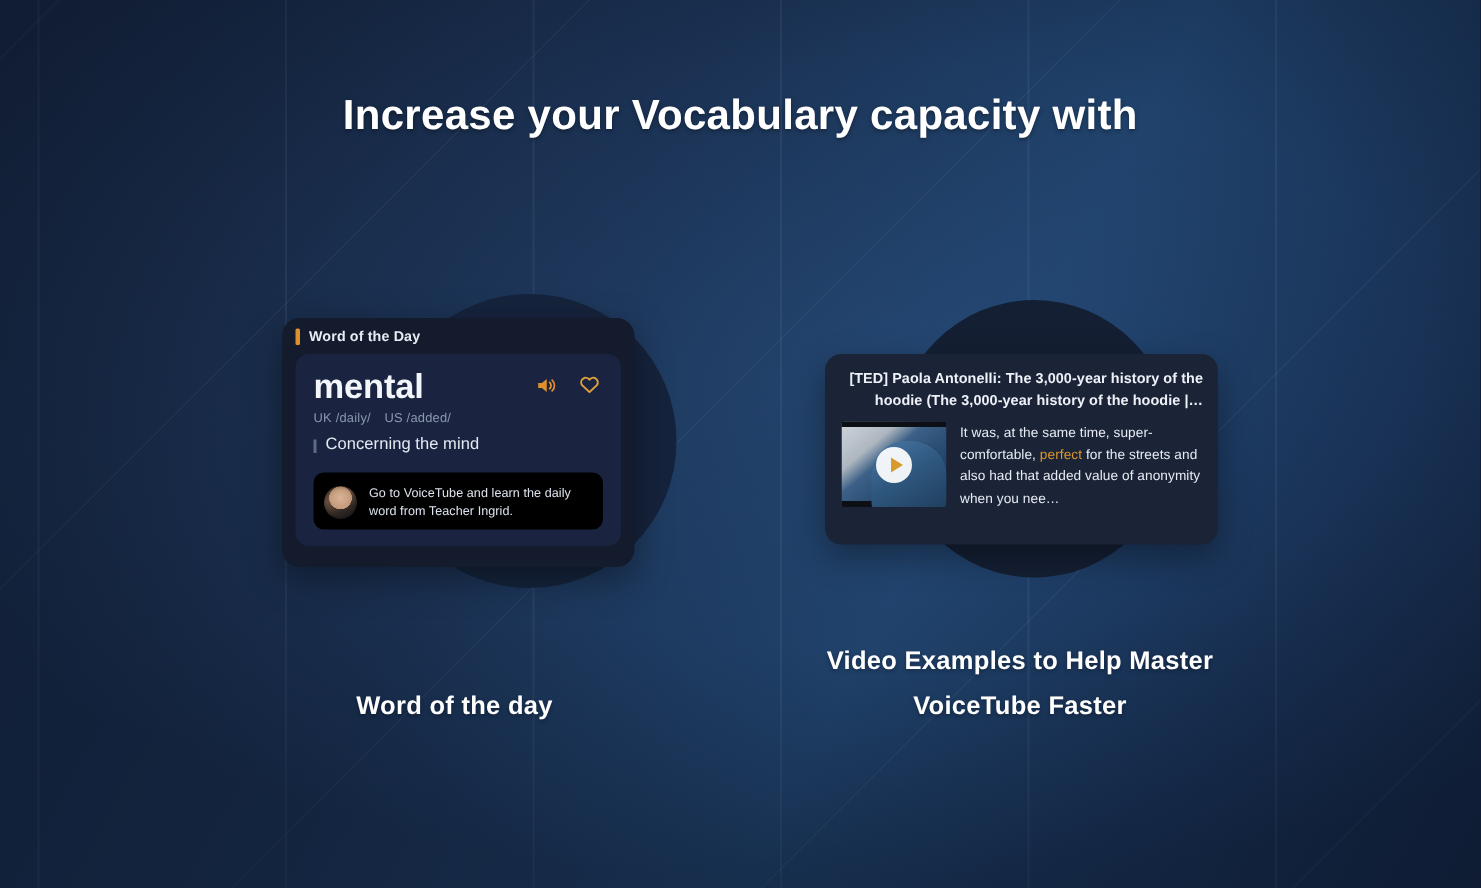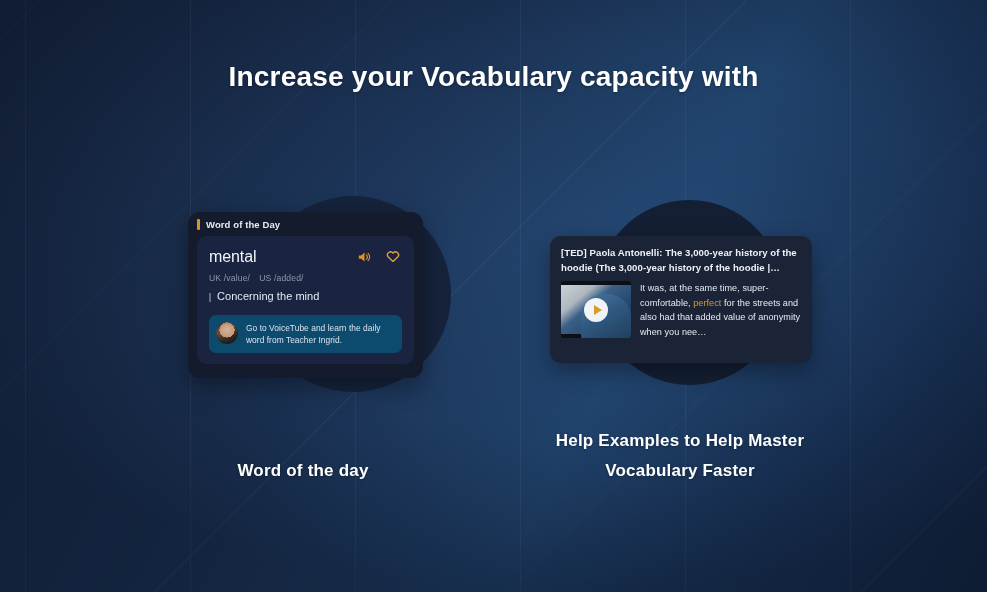--- a/index.html
+++ b/index.html
@@ -110,22 +110,22 @@
     height: calc(100% - 38px);
     box-sizing: border-box;
   }
   .wod-toprow {
     display: flex;
     align-items: flex-start;
     justify-content: space-between;
   }
   .wod-word {
     color: #f2f5fa;
-    font-size: 16px;
-    font-weight: normal;
+    font-size: 23px;
+    font-weight: bold;
     line-height: 20px;
     letter-spacing: -0.1px;
   }
   .wod-icons {
     display: flex;
     align-items: center;
     gap: 15px;
     padding-top: 3px;
     padding-right: 2px;
   }
@@ -149,25 +149,25 @@
     background: #5d6b85;
     flex: 0 0 auto;
   }
   .wod-def-text {
     color: #e4e9f2;
     font-size: 11px;
     letter-spacing: 0.05px;
   }
   .wod-promo {
     margin-top: 13px;
-    background: #0c4a6e;
+    background: #000000;
     border-radius: 7px;
     padding: 7px 9px 7px 7px;
     display: flex;
-    align-items: flex-start;
+    align-items: flex-end;
     gap: 8px;
   }
   .avatar {
     width: 22px;
     height: 22px;
     border-radius: 50%;
     flex: 0 0 auto;
     background:
       radial-gradient(circle at 50% 36%, #d9b398 0%, #c29878 42%, transparent 43%),
       linear-gradient(155deg, #4a3a30 0%, #6d5243 35%, #2f2722 70%, #171a22 100%);
@@ -203,20 +203,21 @@
     padding: 9px 10px 9px 11px;
     box-sizing: border-box;
     overflow: hidden;
   }
   .vid-title {
     color: #eef2f8;
     font-size: 9.6px;
     font-weight: bold;
     line-height: 15px;
     letter-spacing: 0.05px;
+    text-align: right;
   }
   .vid-body {
     display: flex;
     gap: 9px;
     margin-top: 6px;
   }
   .vid-thumb {
     position: relative;
     width: 70px;
     height: 57px;
@@ -314,21 +315,21 @@
             </svg>
           </span>
           <span class="icon-heart">
             <svg width="14" height="13" viewBox="0 0 16 15" aria-hidden="true">
               <path d="M8 13.2 2.3 7.8A3.4 3.4 0 0 1 8 3.6a3.4 3.4 0 0 1 5.7 4.2z" fill="none" stroke="#e0a33e" stroke-width="1.5" stroke-linejoin="round"></path>
             </svg>
           </span>
         </div>
       </div>
       <div class="wod-phonetics">
-        <span>UK /value/</span><span class="sep"></span><span>US /added/</span>
+        <span>UK /daily/</span><span class="sep"></span><span>US /added/</span>
       </div>
       <div class="wod-def">
         <span class="wod-def-bar"></span>
         <span class="wod-def-text">Concerning the mind</span>
       </div>
       <div class="wod-promo">
         <span class="avatar"></span>
         <span class="wod-promo-text">Go to VoiceTube and learn the daily word from Teacher Ingrid.</span>
       </div>
     </div>
@@ -342,15 +343,15 @@
         <span class="hood"></span>
         <span class="play"></span>
       </div>
       <div class="vid-desc">
         <span>It was, at the same time, super-comfortable, </span><span class="hl">perfect</span><span> for the streets and also had that added value of anonymity when you nee…</span>
       </div>
     </div>
   </div>
 
   <div class="caption left">Word of the day</div>
-  <div class="caption right">Help Examples to Help Master Vocabulary Faster</div>
+  <div class="caption right">Video Examples to Help Master VoiceTube Faster</div>
 
 </div>
 
 </body></html>

